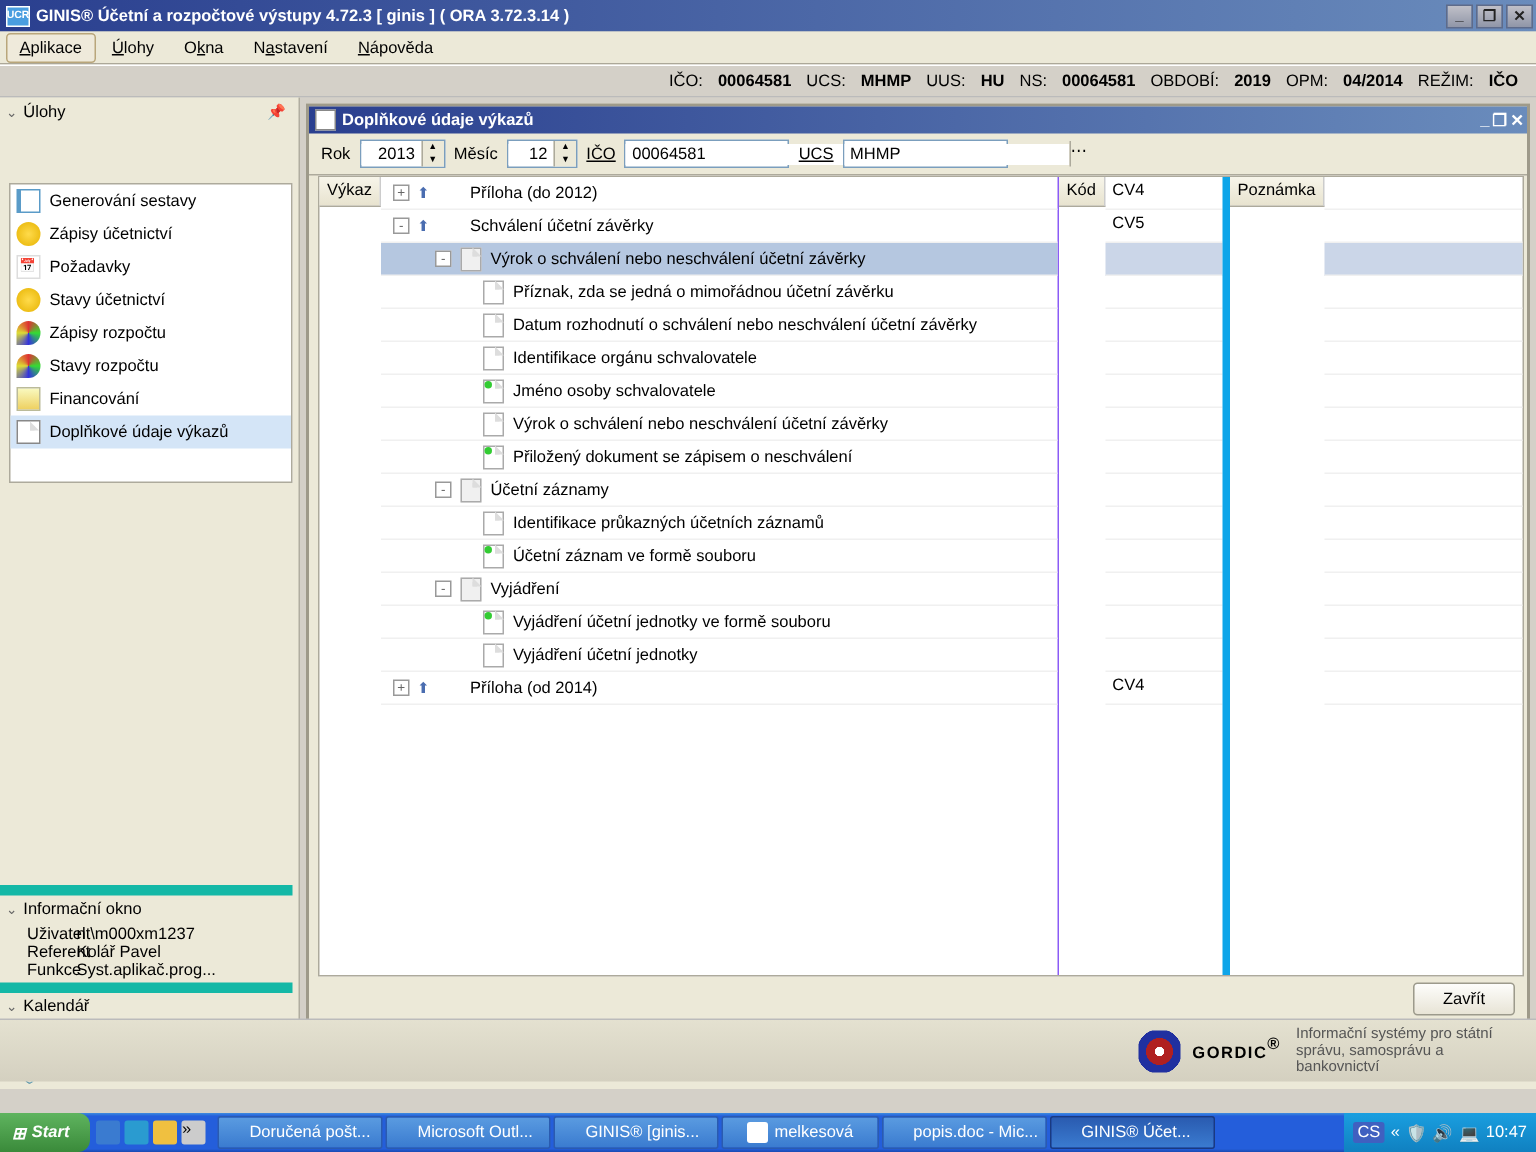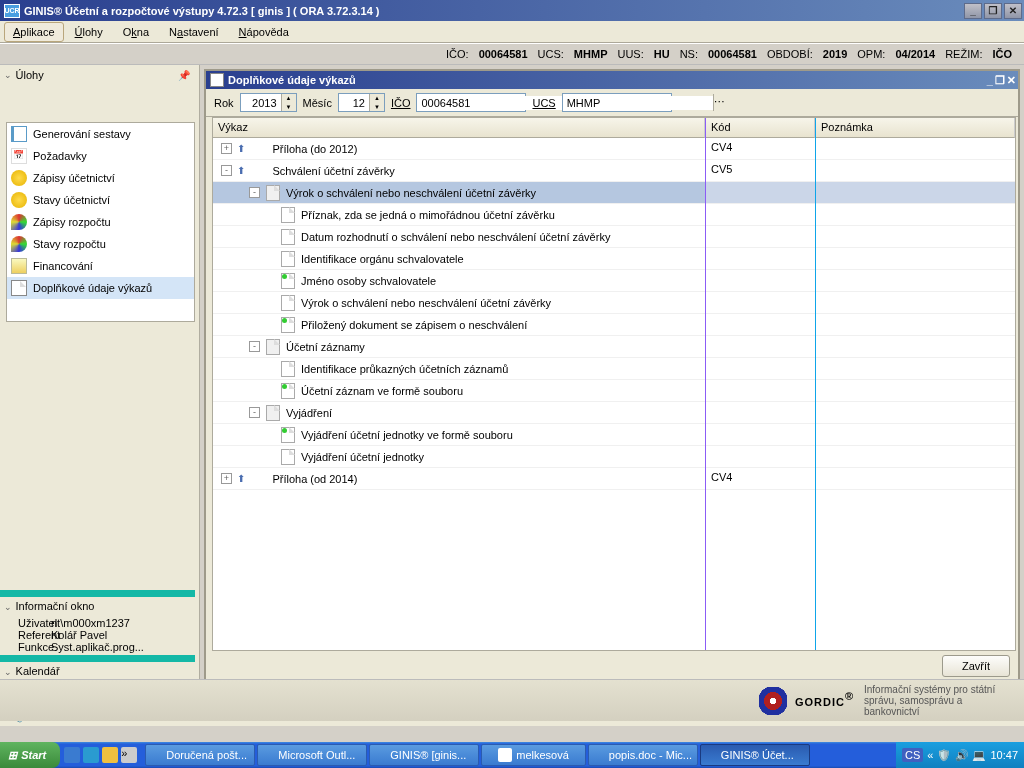--- a/index.html
+++ b/index.html
@@ -51,22 +51,22 @@
 .filterrow { height: 28px; display: flex; align-items: center; gap: 6px; padding-left: 8px; border-bottom: 1px solid #adaa9c; }
 .spinner { display: flex; align-items: center; border: 1px solid #7b9ebd; background: #fff; height: 19px; }
 .spinner input { border: none; width: 40px; text-align: right; padding: 1px 4px; font-size: 11px; outline:none; }
 .spinner .sbtn { width: 15px; height: 17px; background:#ece9d8; border-left:1px solid #adaa9c; display:flex; flex-direction:column; }
 .spinner .sbtn span { flex:1; display:flex; align-items:center; justify-content:center; font-size:6px; }
 .txtfield { border:1px solid #7b9ebd; background:#fff; height:19px; display:flex; align-items:center; }
 .txtfield input { border:none; padding:1px 4px; font-size:11px; flex:1; outline:none; }
 .txtfield .dots { width:15px; height:17px; background:#ece9d8; border-left:1px solid #adaa9c; text-align:center; line-height:14px; }
 
 .gridwrap { flex:1; background:#fff; border:1px solid #adaa9c; display:flex; margin: 0 2px 0 6px; }
-.gridcol { display:flex; flex-direction:column; }
-.gcol1 { flex:1; } .gcol2 { width:110px; border-left:1px solid #8b5cf6; } .gcol3 { width:200px; border-left:1px solid #0ea5e9; }
+.gridcol { display:flex; flex-direction:row; }
+.gcol1 { flex:1; } .gcol2 { width:110px; border-left:1px solid #8b5cf6; } .gcol3 { width:200px; border-left:5px solid #0ea5e9; }
 .gridhead { height:20px; background:linear-gradient(#f7f5ea,#e8e3cf); border-bottom:1px solid #adaa9c; border-right:1px solid #ccc; padding:3px 5px; }
 .gridbody { flex:1; }
 .treerow { height:22px; display:flex; align-items:center; border-bottom:1px solid #f0f0f0; position: relative; }
 .treerow.sel { background:#b5c7e0; }
 .treeindent { display:inline-block; }
 .expander { width:11px; height:11px; border:1px solid #999; background:#fff; display:inline-flex; align-items:center; justify-content:center; font-size:9px; line-height:9px; margin-right:2px; color:#666;}
 .arrow-up { color:#4a6db0; font-size:10px; margin:0 3px; }
 .ficon { width:14px; height:16px; background:#fff; border:1px solid #aaa; margin:0 4px; display:inline-block; position:relative; }
 .ficon::before { content:""; position:absolute; top:-1px; right:-1px; border:3px solid #ddd; border-top-color:transparent; border-right-color:transparent; }
 .ficon.green::after { content:""; position:absolute; top:0; left:0; width:5px; height:5px; background:#3c3; border-radius:50%; }
@@ -147,26 +147,26 @@
         <span class="chev">⌄</span>
         <span>Úlohy</span>
         <span class="pin">📌</span>
       </div>
       <div class="sidelist">
         <div class="sideitem">
             <span class="sic sic-doc"></span>
             <span>Generování sestavy</span>
           </div>
         <div class="sideitem">
+            <span class="sic sic-eu"></span>
+            <span>Zápisy účetnictví</span>
+          </div>
+        <div class="sideitem">
             <span class="sic sic-req"></span>
             <span>Požadavky</span>
-          </div>
-        <div class="sideitem">
-            <span class="sic sic-eu"></span>
-            <span>Zápisy účetnictví</span>
           </div>
         <div class="sideitem">
             <span class="sic sic-eu"></span>
             <span>Stavy účetnictví</span>
           </div>
         <div class="sideitem">
             <span class="sic sic-pal"></span>
             <span>Zápisy rozpočtu</span>
           </div>
         <div class="sideitem">

